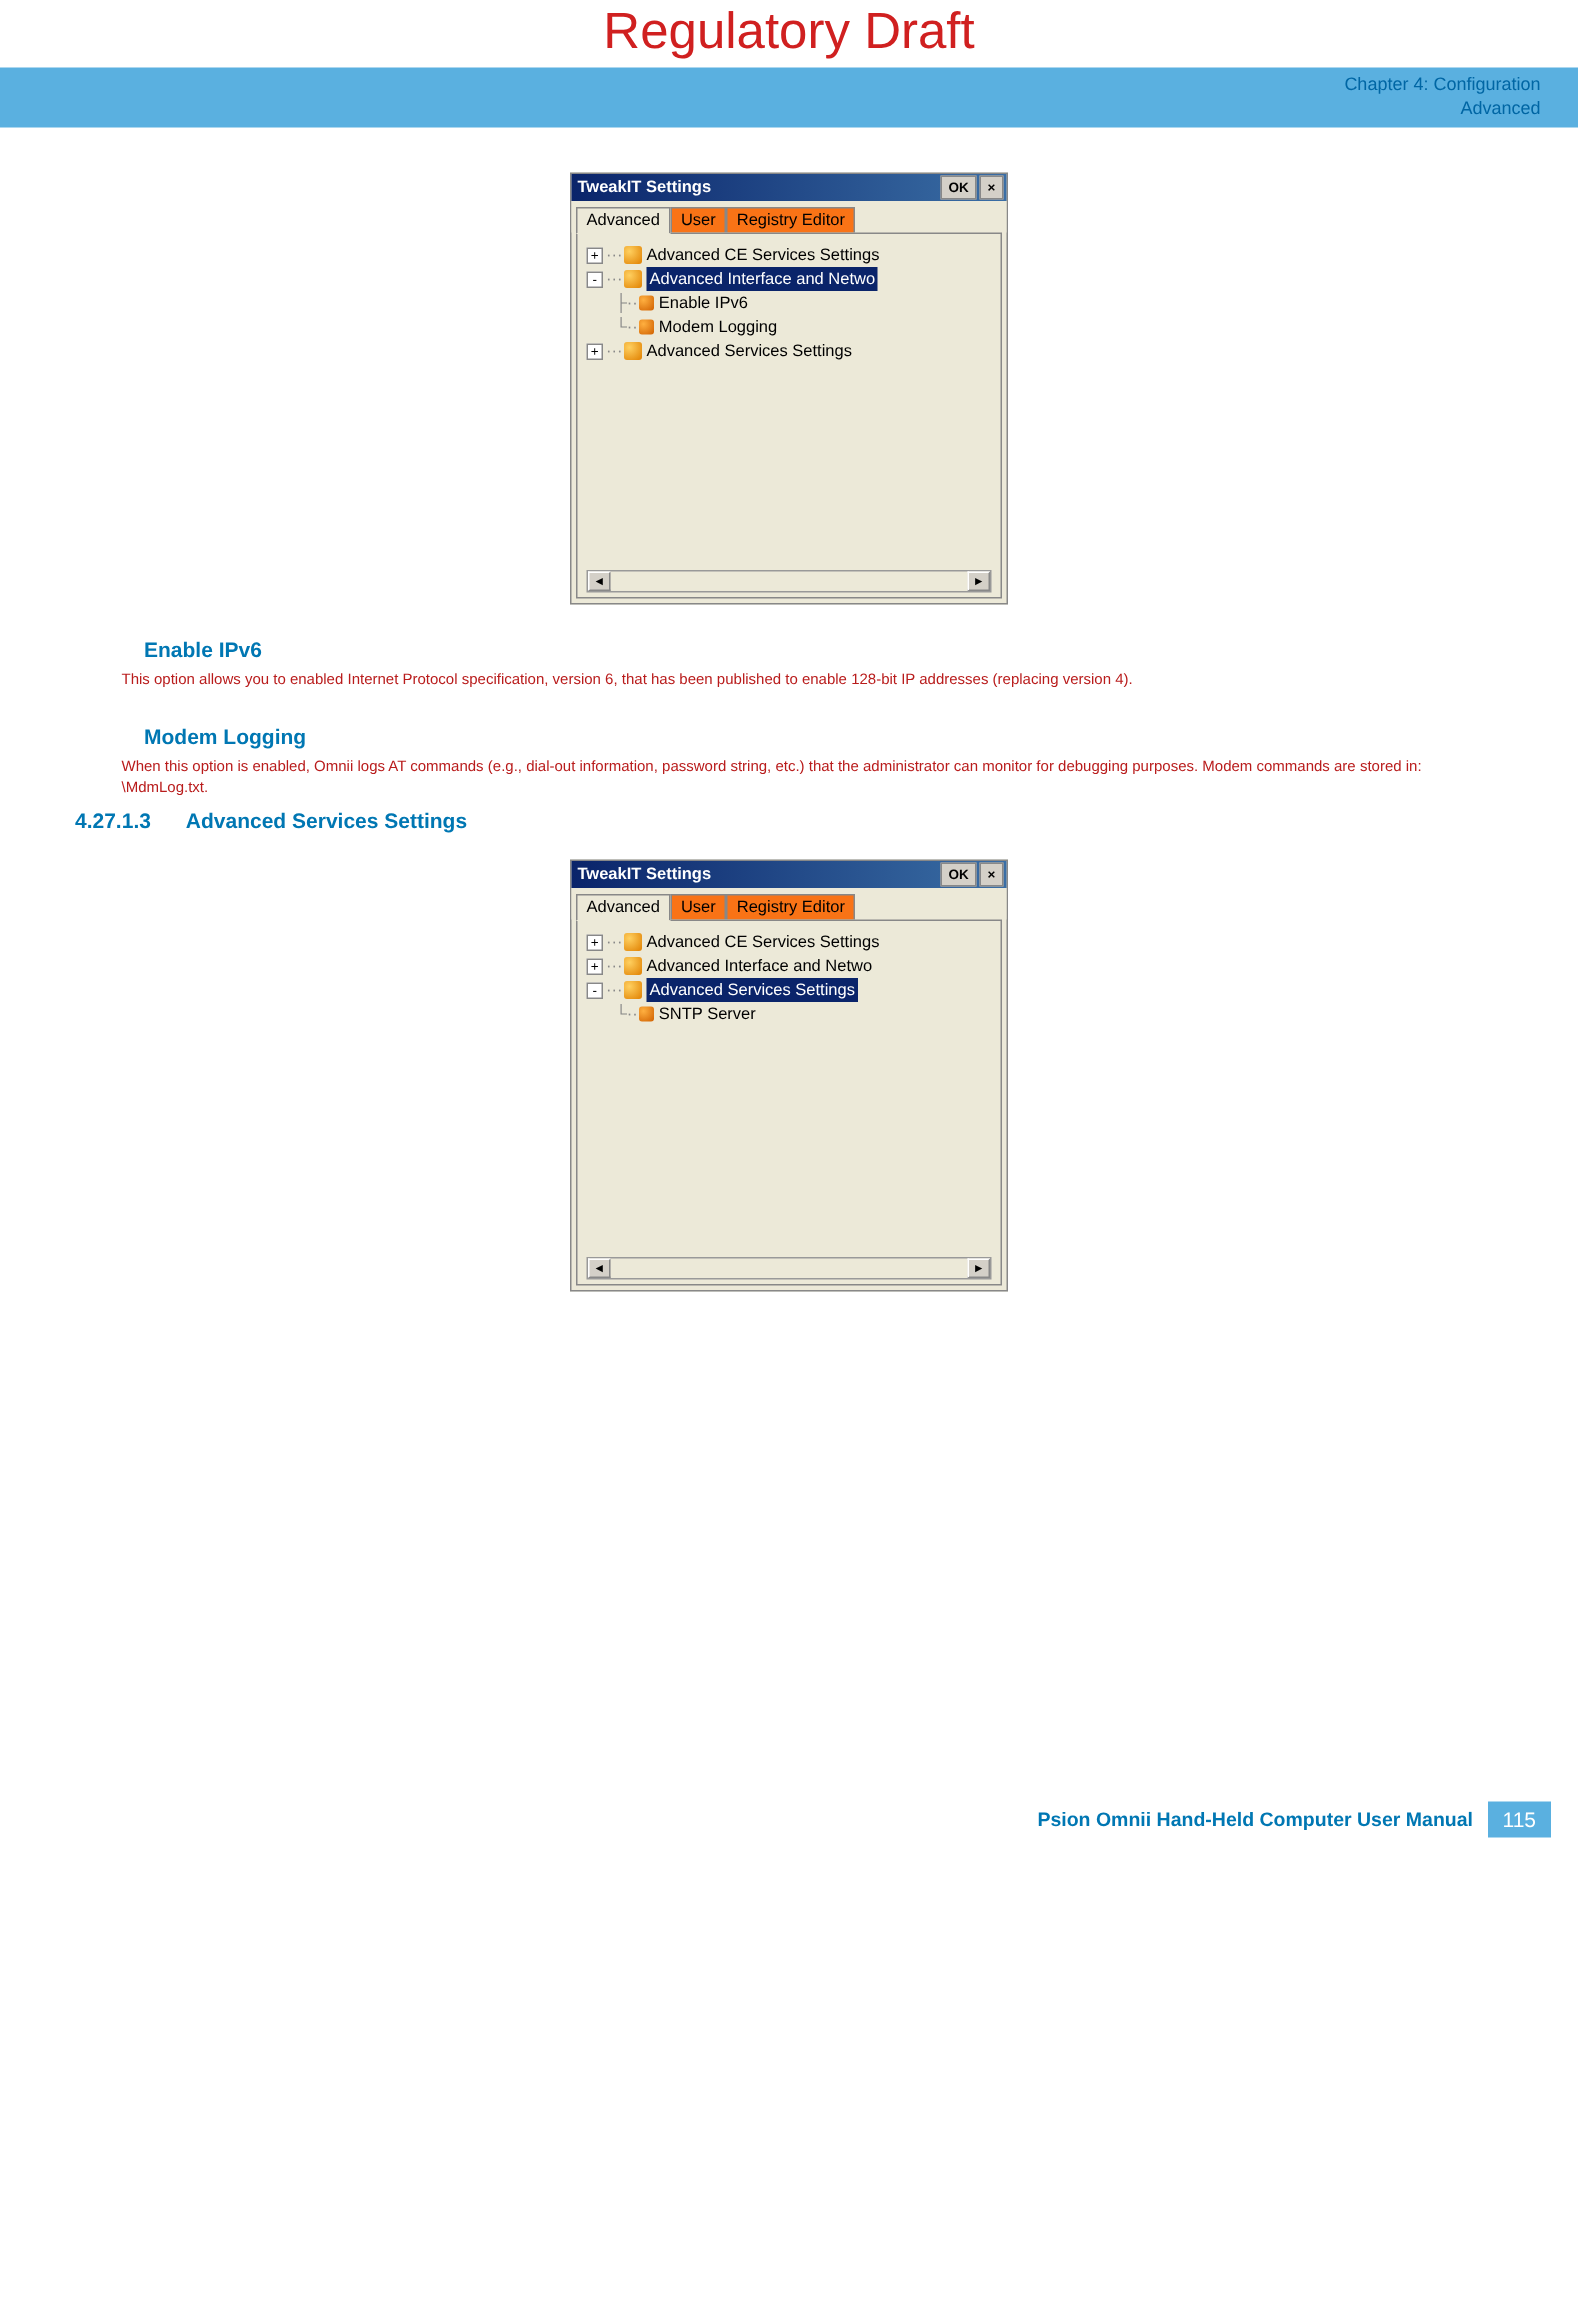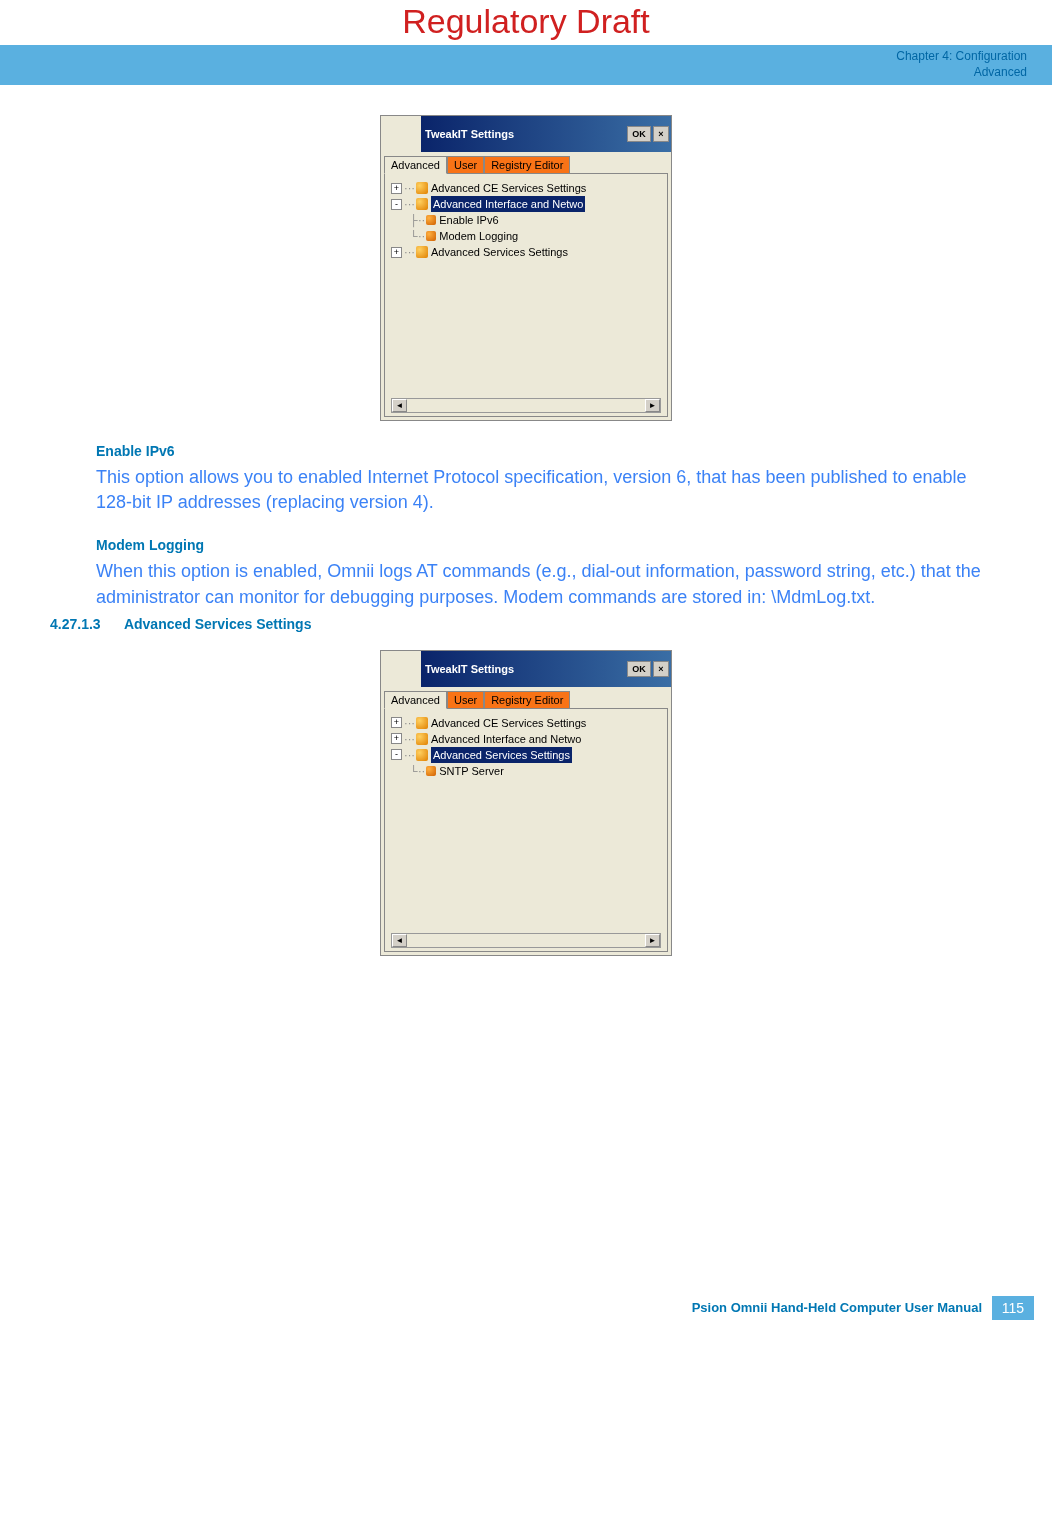--- a/index.html
+++ b/index.html
@@ -57,46 +57,45 @@
   .section-title { display: inline-block; }
   .sub-heading {
     color: #0077b3;
     font-weight: bold;
     font-size: 14px;
     margin-left: 46px;
     margin-top: 22px;
     margin-bottom: 6px;
   }
   .body-text {
-    margin-left: 46px;
-    font-size: 18px;
-    color: #3b82f6;
+    margin-left: 31px;
+    font-size: 10px;
+    color: #b91c1c;
     line-height: 1.4;
     margin-bottom: 6px;
   }
   .screenshot {
     width: 290px;
     margin: 0 auto 18px auto;
     border: 1px solid #888;
     background: #ece9d8;
     font-family: Tahoma, sans-serif;
     font-size: 11px;
     color: #000;
   }
   .titlebar {
     background: linear-gradient(to right, #0a246a, #3a6ea5);
     color: #fff;
-    height: 36px;
+    height: 18px;
     display: flex;
     align-items: center;
     justify-content: space-between;
     padding: 0 2px 0 4px;
     font-weight: bold;
     font-size: 11px;
-    margin-left: 40px;
   }
   .titlebar-buttons { display: flex; gap: 2px; }
   .tb-btn {
     background: #d4d0c8;
     color: #000;
     border: 1px solid #888;
     width: 22px;
     height: 14px;
     font-size: 9px;
     display: flex;

